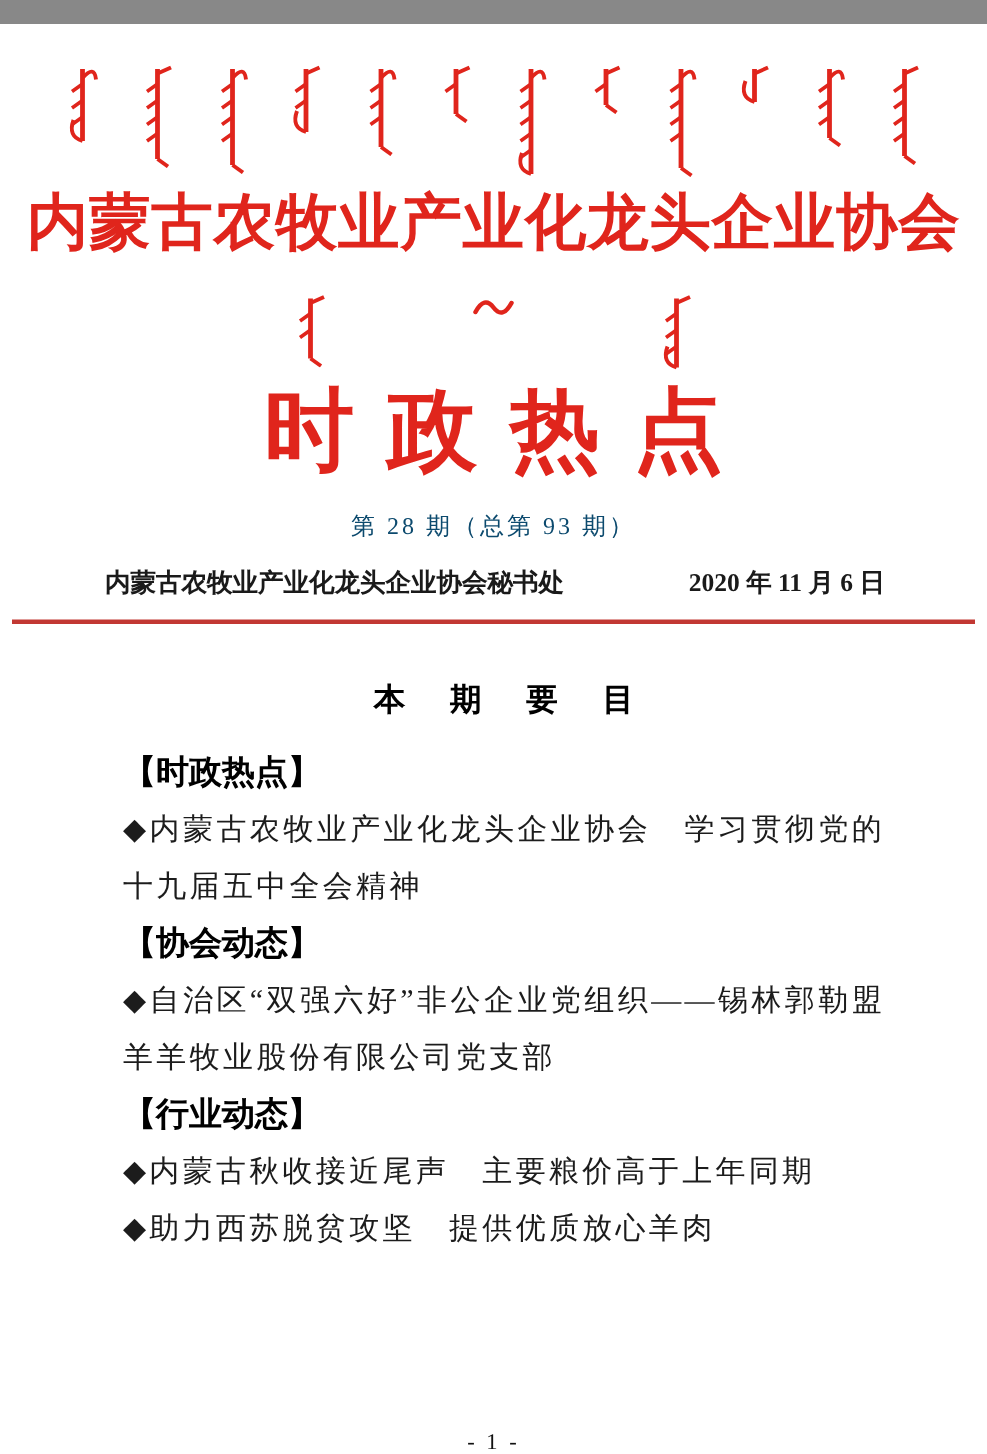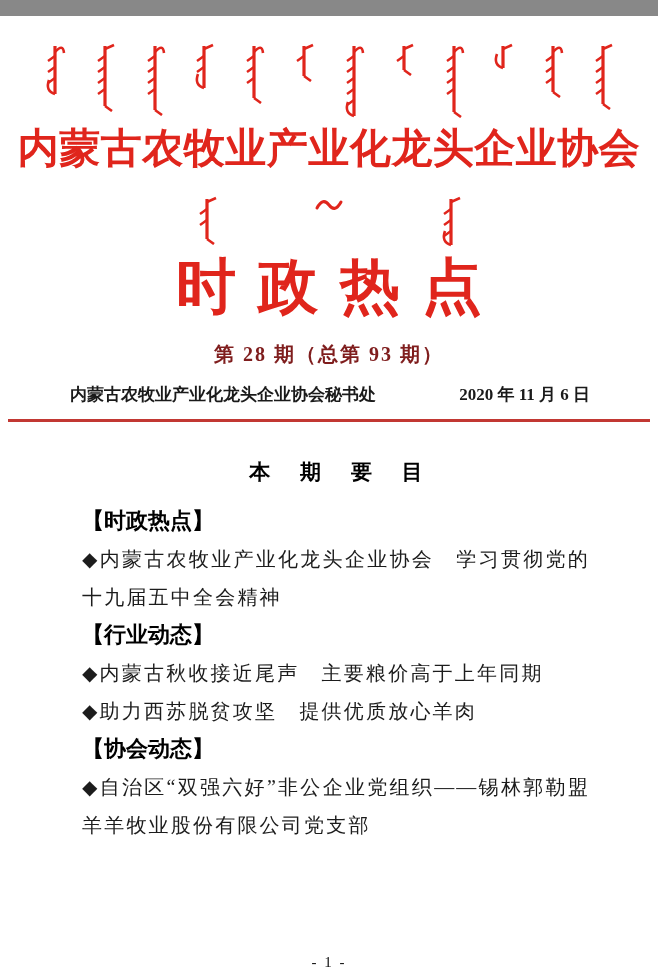--- a/index.html
+++ b/index.html
@@ -16,21 +16,21 @@
   .mong-row-mid{width:270px;height:58px;margin:22px auto 0;}
   .org-title{
     color:#e0251c;font-weight:bold;font-size:41px;line-height:1.2;
     letter-spacing:0.5px;white-space:nowrap;margin-top:2px;
   }
   .bulletin-title{
     color:#e0251c;font-weight:bold;font-size:60px;line-height:1;
     letter-spacing:22px;padding-left:22px;margin-top:4px;white-space:nowrap;
   }
   .issue-line{
-    margin-top:24px;font-size:20px;font-weight:bold;color:#7f1d1d;
+    margin-top:24px;font-size:16px;font-weight:normal;color:#0c4a6e;
     letter-spacing:2px;
   }
   .pub-line{
     display:flex;justify-content:space-between;align-items:baseline;
     padding:0 68px 0 70px;margin-top:15px;
     font-size:17px;font-weight:bold;color:#1a1a1a;gap:24px;
   }
   .red-rule{margin:13px 8px 0;height:3px;background:#c23833;}
   
   .toc{padding:0 68px 0 82px;margin-top:36px;}
@@ -168,25 +168,25 @@
 
   <div class="toc">
     <div class="toc-heading">本 期 要 目</div>
 
     <div>
       <div class="section-title">【时政热点】</div>
       <p class="toc-item">◆内蒙古农牧业产业化龙头企业协会　学习贯彻党的十九届五中全会精神</p>
     </div>
 
     <div>
+      <div class="section-title">【协会动态】</div>
+      <p class="toc-item">◆自治区“双强六好”非公企业党组织——锡林郭勒盟羊羊牧业股份有限公司党支部</p>
+    </div>
+
+    <div>
       <div class="section-title">【行业动态】</div>
       <p class="toc-item">◆内蒙古秋收接近尾声　主要粮价高于上年同期</p>
       <p class="toc-item">◆助力西苏脱贫攻坚　提供优质放心羊肉</p>
-    </div>
-
-    <div>
-      <div class="section-title">【协会动态】</div>
-      <p class="toc-item">◆自治区“双强六好”非公企业党组织——锡林郭勒盟羊羊牧业股份有限公司党支部</p>
     </div>
   </div>
 
   <div class="page-number">- 1 -</div>
 </div>
 
 </body></html>

